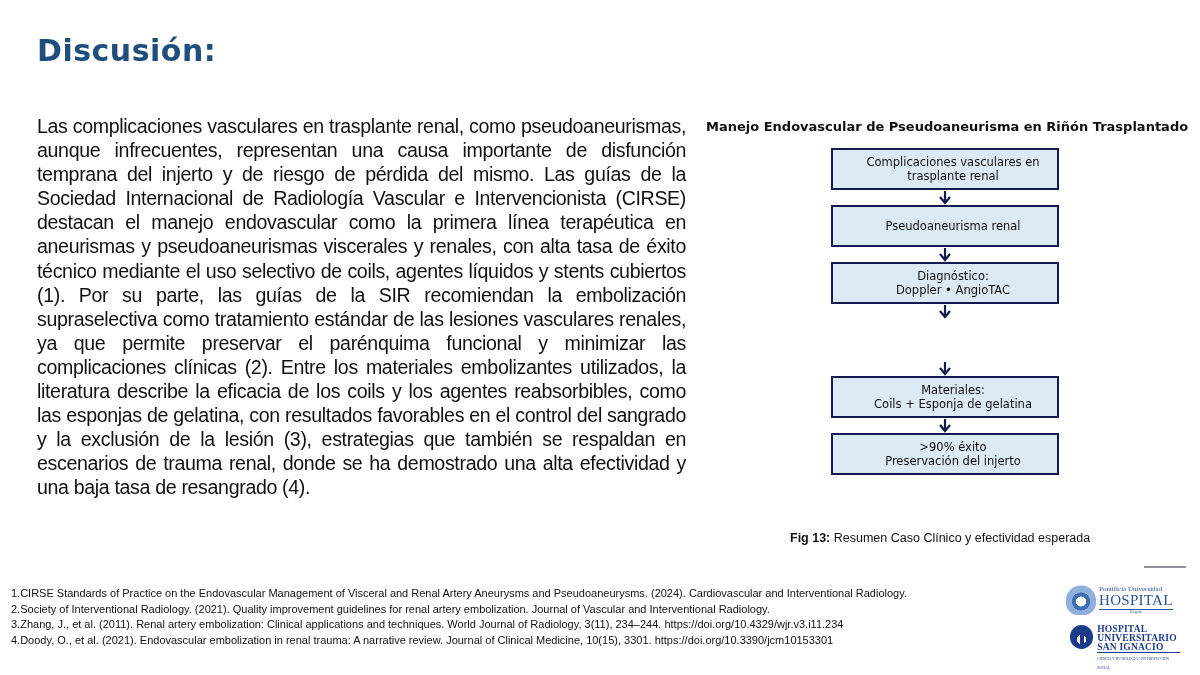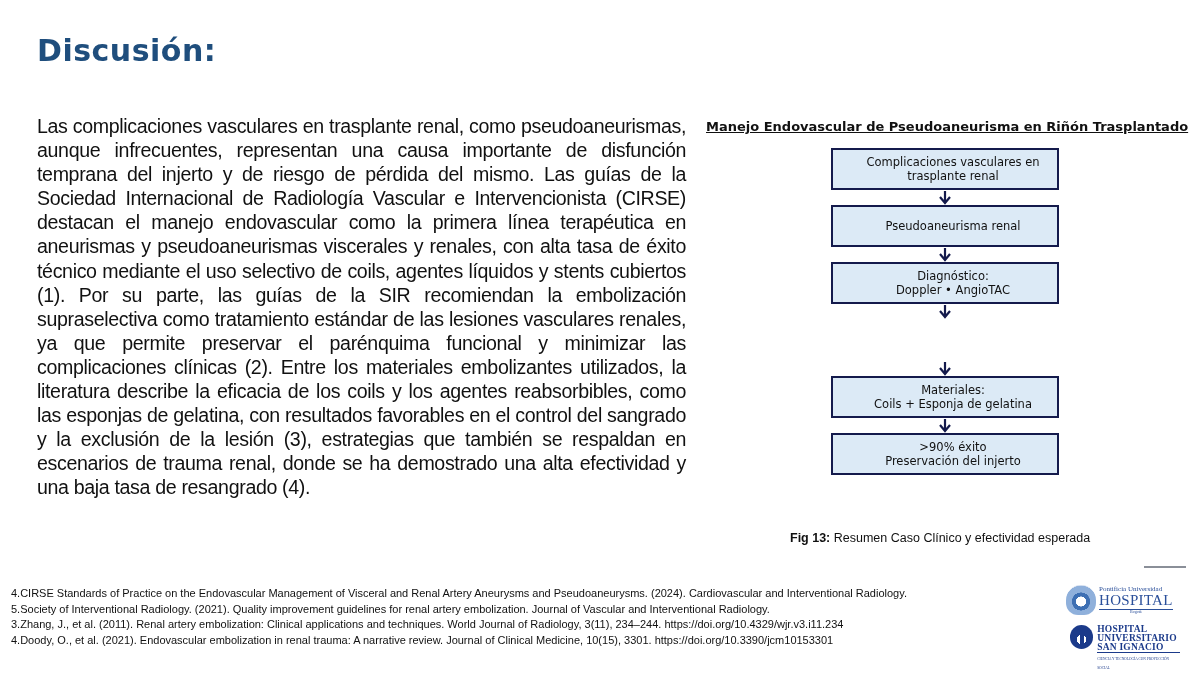--- a/index.html
+++ b/index.html
@@ -17,21 +17,21 @@
     position: absolute; left: 37px; top: 114px; width: 649px;
     font-family: "Liberation Sans", sans-serif;
     font-size: 19.6px; line-height: 24.1px;
     text-align: justify; color: #111;
     letter-spacing: -0.35px;
   }
 
   .chart-title {
     position: absolute; left: 706px; top: 119px; width: 480px;
     font-family: "DejaVu Sans", sans-serif;
-    font-weight: bold; font-size: 13px; color: #111; white-space: nowrap; text-decoration: underline;
+    font-weight: bold; font-size: 13px; color: #111; white-space: nowrap;
   }
 
   .flow { position: absolute; left: 0; top: 0; width: 1200px; height: 675px; pointer-events: none; }
   .flow-box {
     position: absolute; left: 831px; width: 228px; height: 42px;
     background: #dceaf6; border: 2px solid #141a4c;
     display: flex; align-items: center; justify-content: center;
     text-align: center;
     font-family: "DejaVu Sans", sans-serif; font-size: 11.5px; line-height: 14px; color: #111;
     pointer-events: auto;
@@ -138,22 +138,22 @@
     </div>
 </div>
 
 <div class="caption">
   <b>Fig 13:</b><span> Resumen Caso Clínico y efectividad esperada</span>
 </div>
 
 <div class="deco-line"></div>
 
 <div class="refs">
-  <div>4.CIRSE Standards of Practice on the Endovascular Management of Visceral and Renal Artery Aneurysms and Pseudoaneurysms. (2024). Cardiovascular and Interventional Radiology.</div>
-  <div>5.Society of Interventional Radiology. (2021). Quality improvement guidelines for renal artery embolization. Journal of Vascular and Interventional Radiology.</div>
+  <div>1.CIRSE Standards of Practice on the Endovascular Management of Visceral and Renal Artery Aneurysms and Pseudoaneurysms. (2024). Cardiovascular and Interventional Radiology.</div>
+  <div>2.Society of Interventional Radiology. (2021). Quality improvement guidelines for renal artery embolization. Journal of Vascular and Interventional Radiology.</div>
   <div>3.Zhang, J., et al. (2011). Renal artery embolization: Clinical applications and techniques. World Journal of Radiology, 3(11), 234–244. https://doi.org/10.4329/wjr.v3.i11.234</div>
   <div>4.Doody, O., et al. (2021). Endovascular embolization in renal trauma: A narrative review. Journal of Clinical Medicine, 10(15), 3301. https://doi.org/10.3390/jcm10153301</div>
 </div>
 
 <div class="logo-jav">
   <div class="crest"></div>
   <div class="txt">
     <div class="t1">Pontificia Universidad</div>
     <div class="t2">HOSPITAL</div>
     <div class="t3">Bogotá</div>

